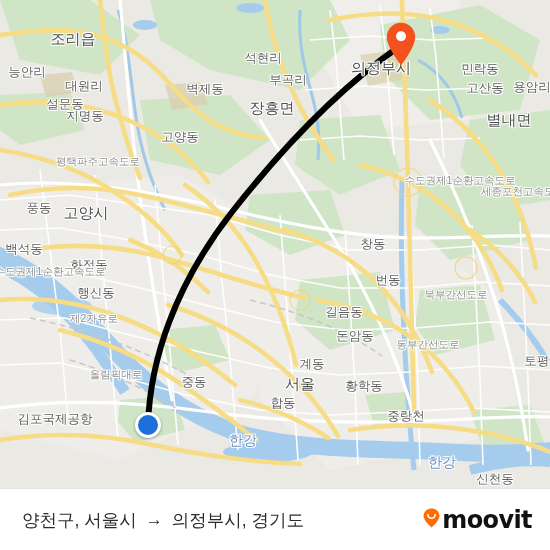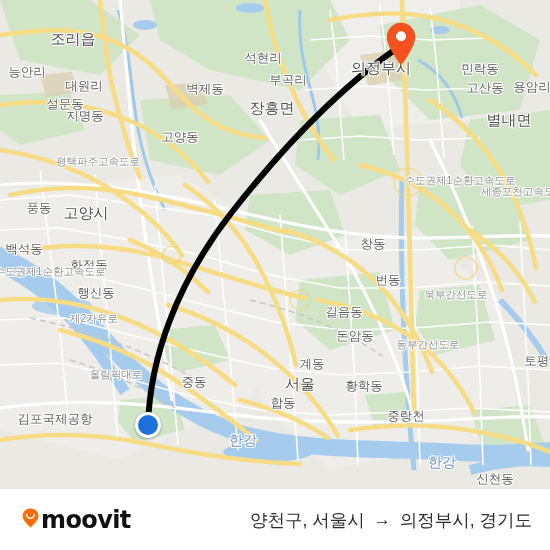--- a/index.html
+++ b/index.html
@@ -265,29 +265,29 @@
       <svg viewBox="0 0 30 44" width="30" height="44" xmlns="http://www.w3.org/2000/svg">
         <path d="M15 0.8 C7.1 0.8 0.8 7.1 0.8 15 C0.8 25.5 15 43.2 15 43.2 C15 43.2 29.2 25.5 29.2 15 C29.2 7.1 22.9 0.8 15 0.8 Z" fill="#f4511e"></path>
         <circle cx="15" cy="14.3" r="5" fill="#ffffff"></circle>
       </svg>
     </div>
 
 
   </div>
 
   <div id="footer">
+    <div id="route-summary">
+      <span>양천구, 서울시</span>
+      <span id="route-arrow">→</span>
+      <span>의정부시, 경기도</span>
+    </div>
     <div id="moovit-logo">
       <span>
         <svg viewBox="0 0 22 26" width="17" height="20" xmlns="http://www.w3.org/2000/svg">
           <path d="M11 0.6 C5.2 0.6 0.6 5 0.6 10.5 C0.6 16.6 11 25.4 11 25.4 C11 25.4 21.4 16.6 21.4 10.5 C21.4 5 16.8 0.6 11 0.6 Z" fill="#ff6d00"></path>
           <path d="M6.2 8.6 C6.2 11.4 8.4 13.4 11 13.4 C13.6 13.4 15.8 11.4 15.8 8.6" stroke="#ffffff" stroke-width="2.1" fill="none" stroke-linecap="round"></path>
         </svg>
       </span>
       <span id="moovit-wordmark">moovit</span>
     </div>
-    <div id="route-summary">
-      <span>양천구, 서울시</span>
-      <span id="route-arrow">→</span>
-      <span>의정부시, 경기도</span>
-    </div>
   </div>
 
 </div>
 
 </body></html>

